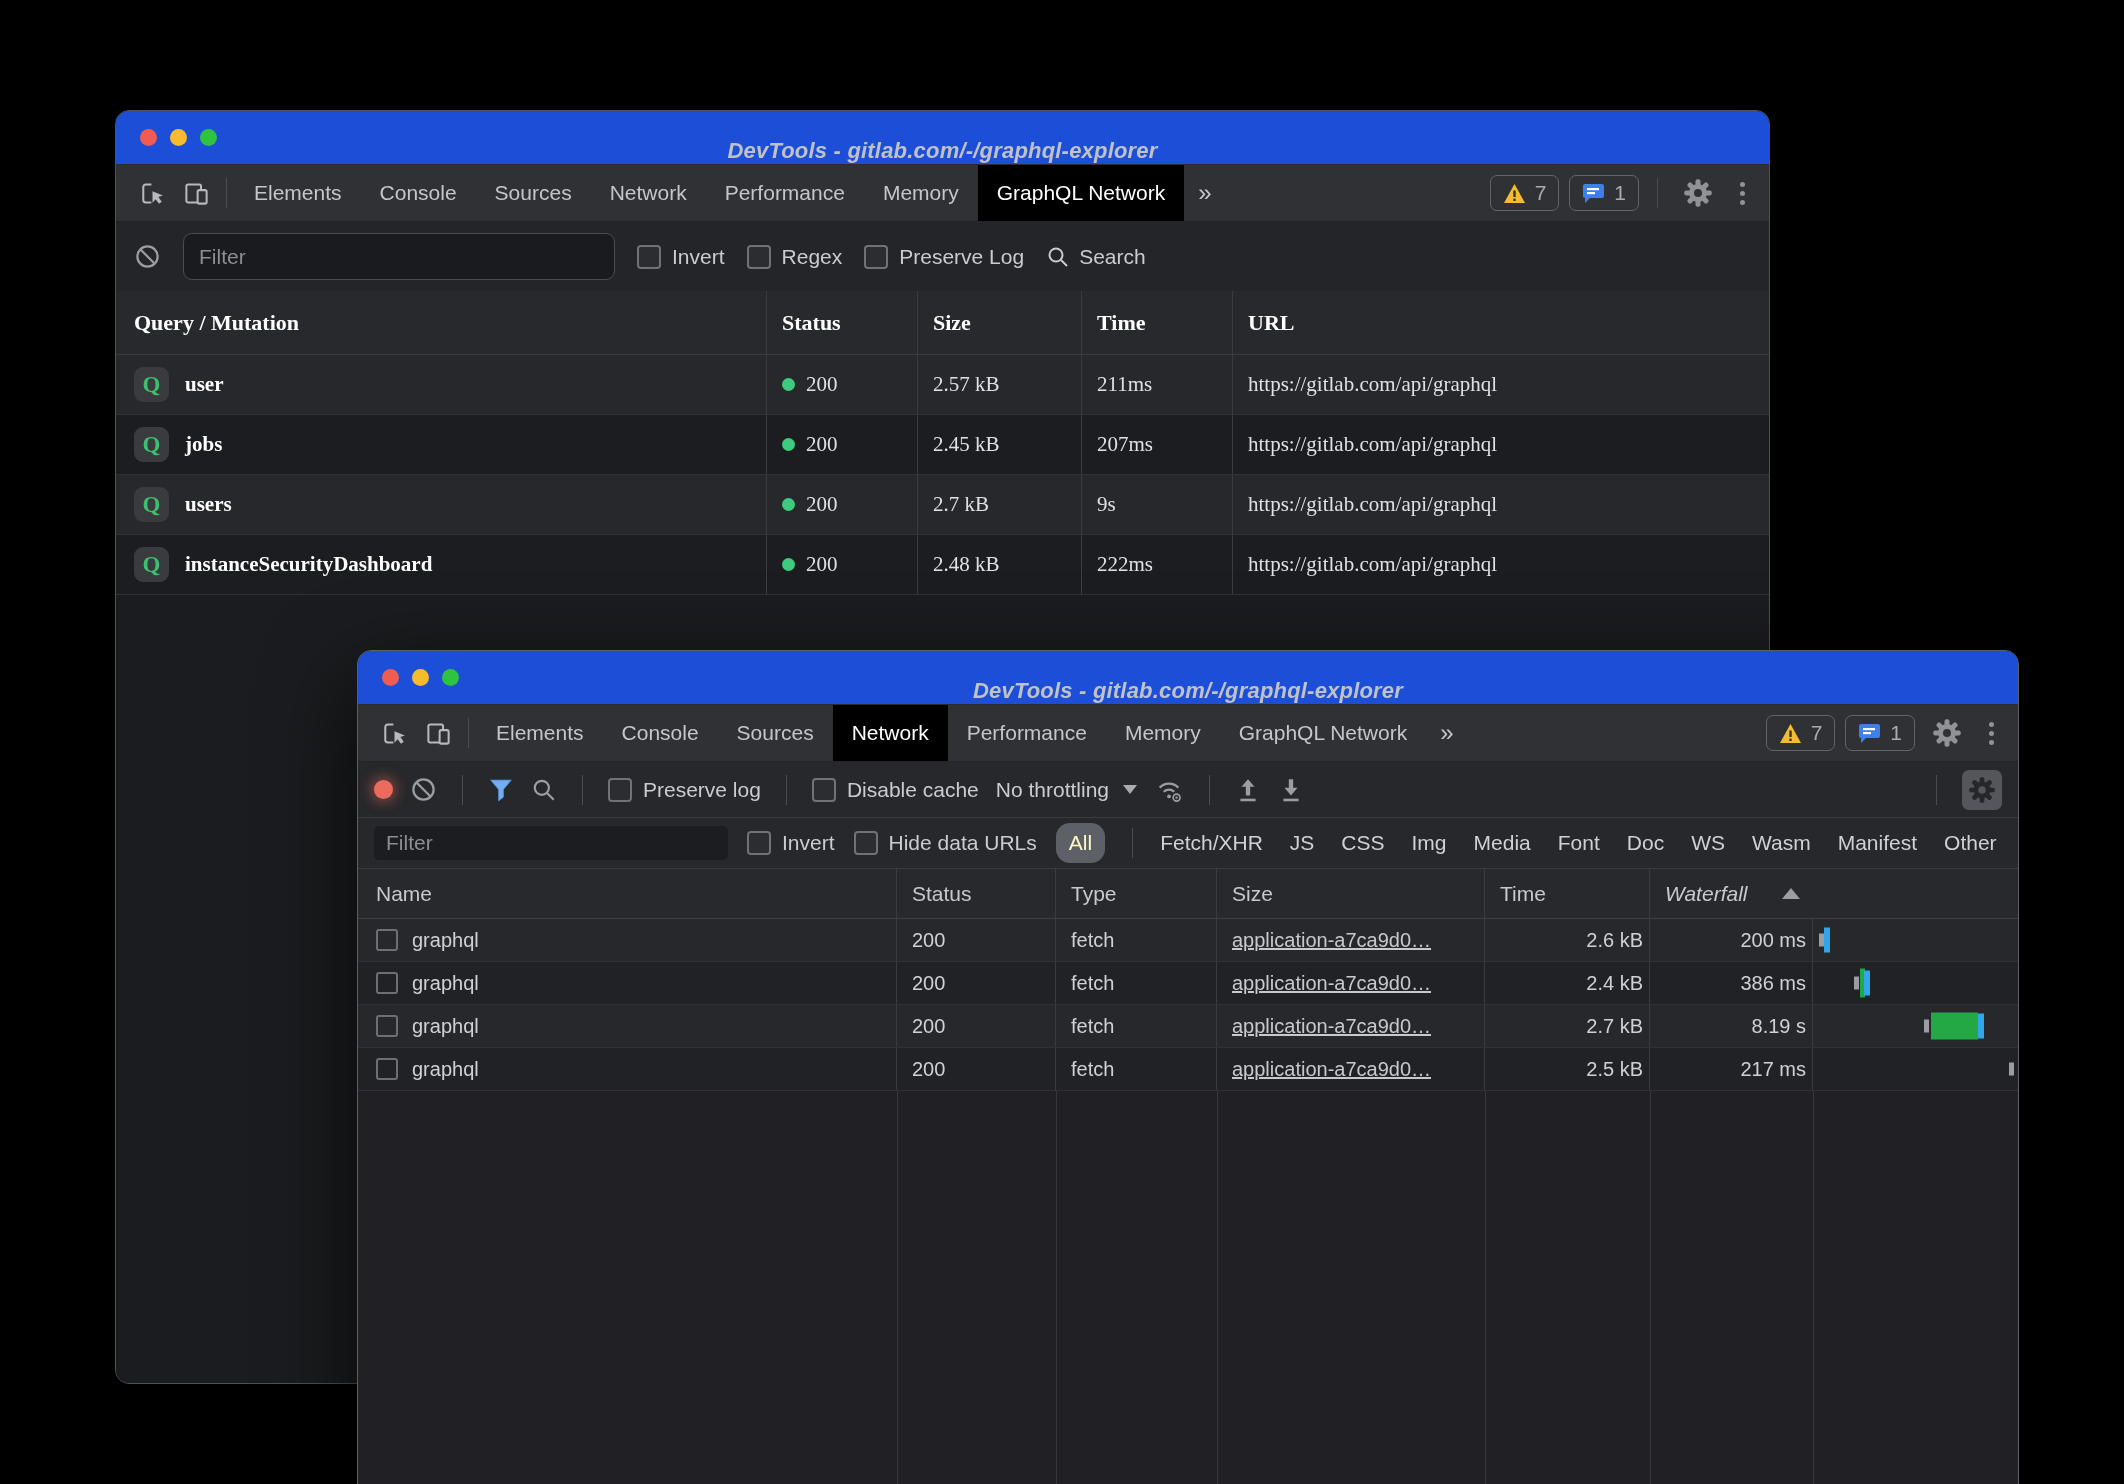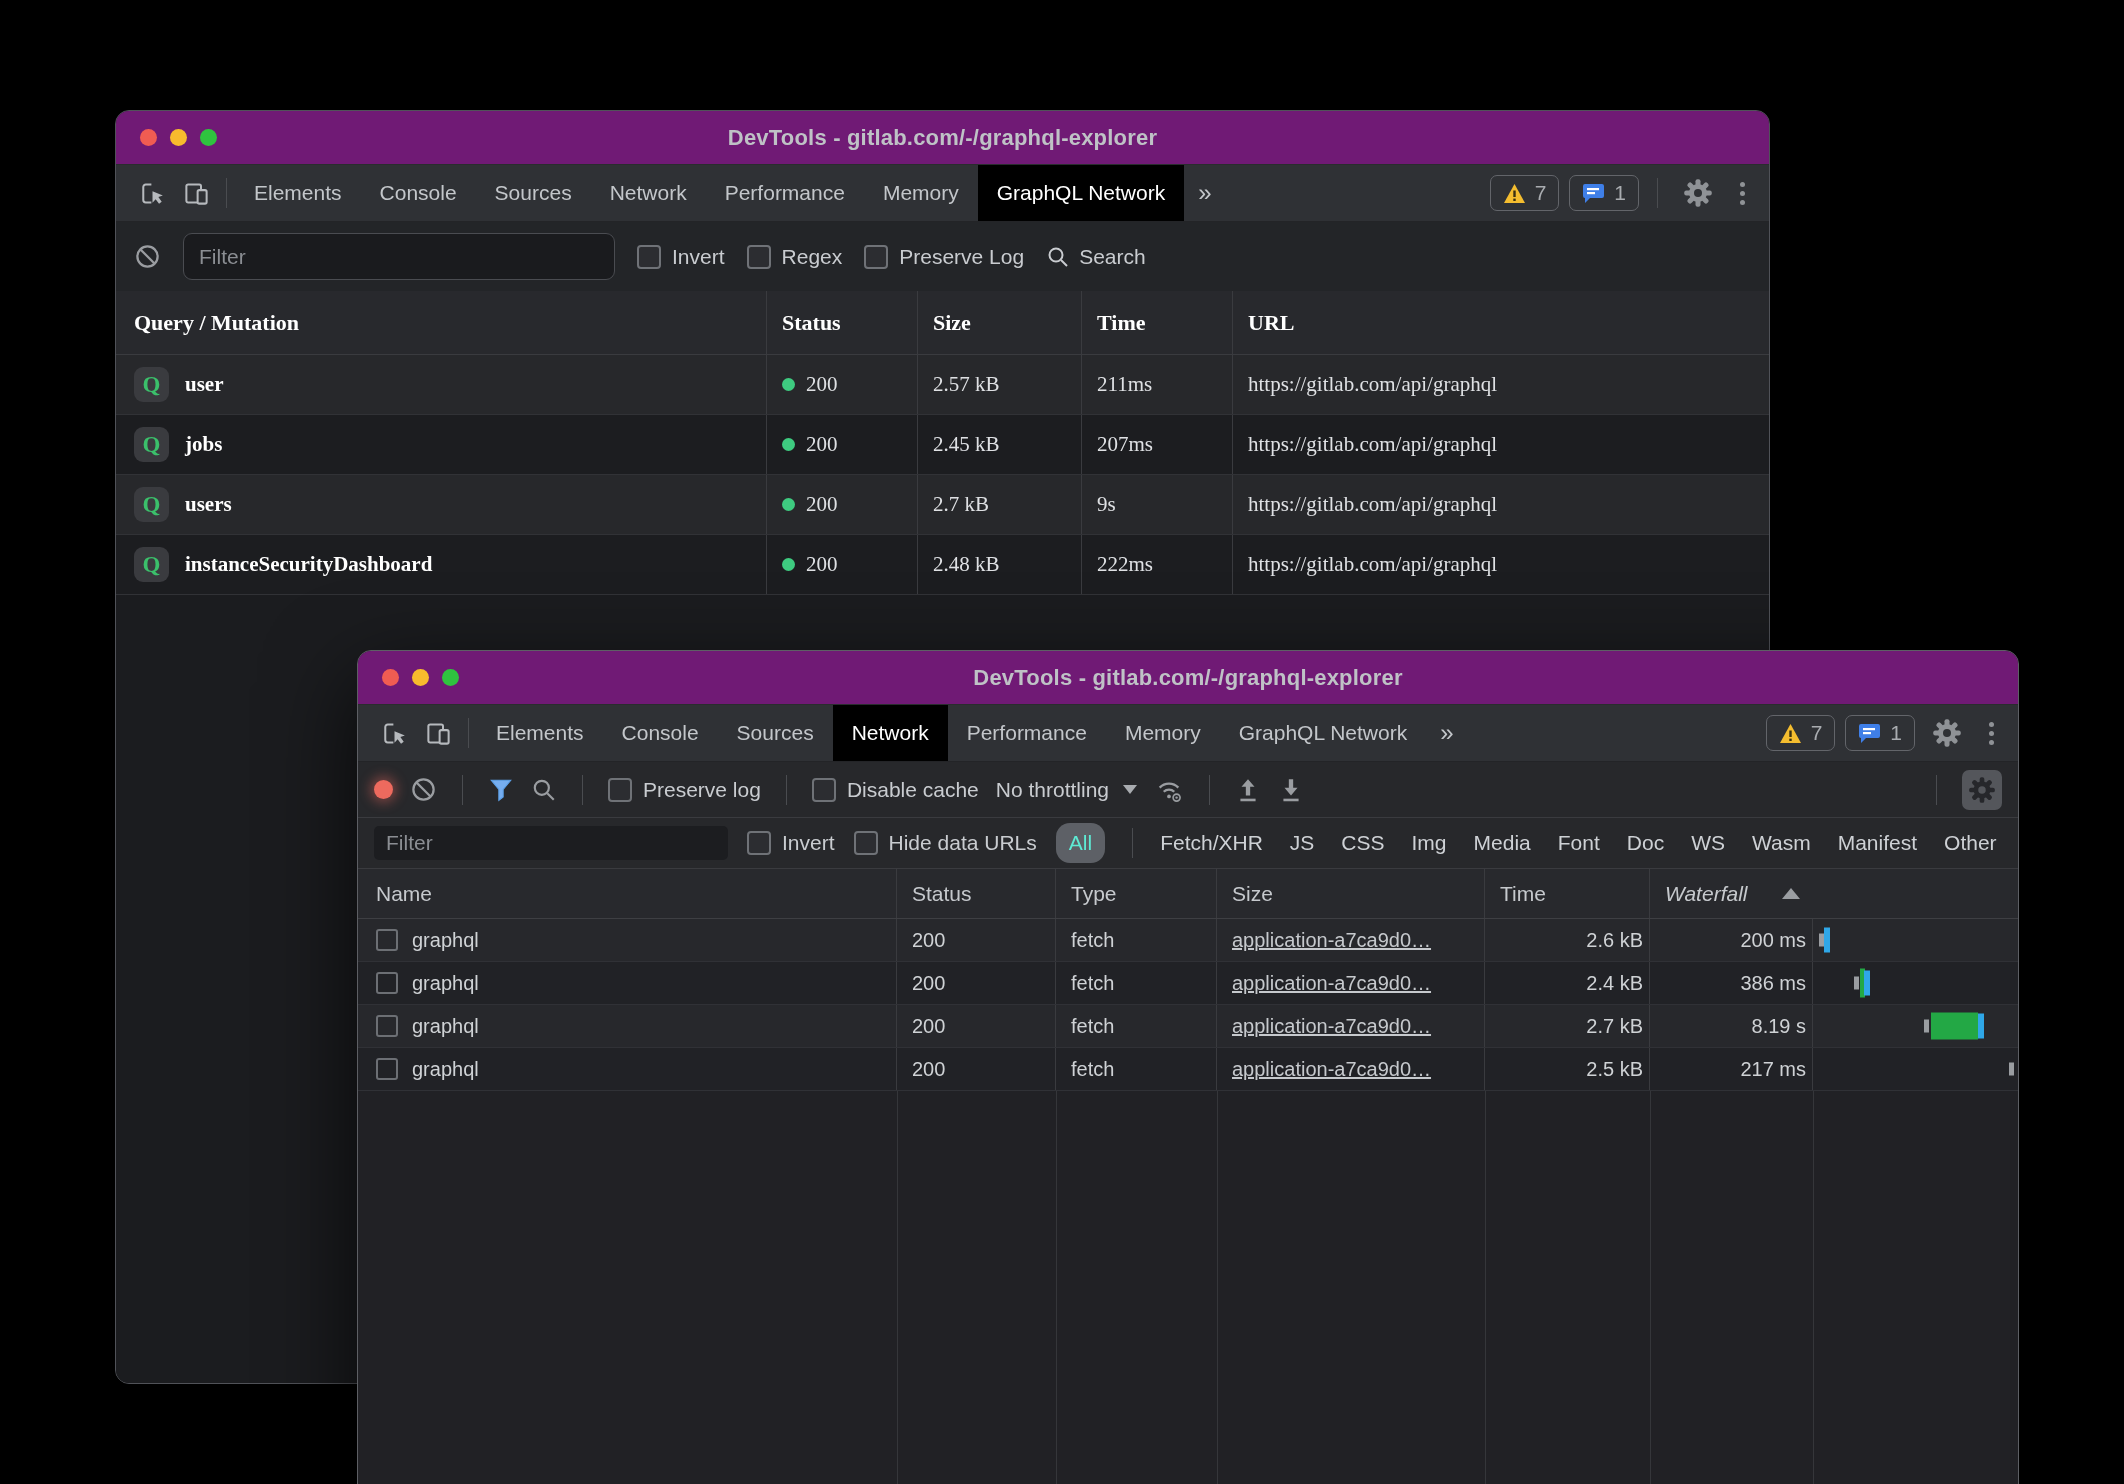--- a/index.html
+++ b/index.html
@@ -8,22 +8,22 @@
     background:#000;font-family:"Liberation Sans","DejaVu Sans",sans-serif;
     -webkit-font-smoothing:antialiased;
   }
   .window{position:absolute;border-radius:14px;overflow:hidden;display:flex;flex-direction:column;}
   .window.back{left:115px;top:110px;width:1653px;height:1272px;background:#1d1e21;
     border:1px solid #505258;box-shadow:0 20px 60px rgba(0,0,0,.6);}
   .window.front{left:357px;top:650px;width:1660px;height:900px;background:#222327;
     border:1px solid #5d5f64;box-shadow:0 30px 90px rgba(0,0,0,.75);z-index:5;}
 
   
-  .titlebar{height:53px;flex:0 0 53px;background:#701a75;position:relative;
-    display:flex;align-items:center;justify-content:center;border-bottom:1px solid #2a2c2f;}
+  .titlebar{height:53px;flex:0 0 53px;background:#1d4ed8;position:relative;
+    display:flex;align-items:flex-end;justify-content:center;border-bottom:1px solid #2a2c2f;font-style:italic;}
   .traffic{position:absolute;left:24px;top:0;height:100%;display:flex;align-items:center;gap:13px;}
   .tl{width:17px;height:17px;border-radius:50%;}
   .tl.red{background:#f05c52;} .tl.yellow{background:#f8bb2d;} .tl.green{background:#2fc33f;}
   .wtitle{color:#bfc2c6;font-size:22px;font-weight:bold;letter-spacing:.2px;}
 
   
   .tabbar{height:56px;flex:0 0 56px;background:#2f3135;display:flex;align-items:center;
     padding:0 14px 0 14px;border-bottom:1px solid #232427;}
   .tabbar .icon-btn{width:44px;height:44px;display:flex;align-items:center;justify-content:center;flex:0 0 auto;}
   .vdiv{width:1px;height:30px;background:#4a4c50;margin:0 8px;flex:0 0 auto;}
@@ -75,21 +75,21 @@
   .caret-down{width:0;height:0;border-left:7px solid transparent;border-right:7px solid transparent;
     border-top:9px solid #a9acb0;}
   .spacer{flex:1;}
   .gearbox{width:40px;height:40px;border-radius:7px;background:#54565b;display:flex;align-items:center;justify-content:center;}
 
   
   .nt-filterrow{height:50px;flex:0 0 50px;gap:19px;padding:0 16px;}
   .nt-input{width:330px;height:34px;background:#1c1d20;border:none;border-radius:5px;color:#e8eaed;
     font-size:21px;padding:0 12px;outline:none;font-family:inherit;}
   .nt-input::placeholder{color:#8b8e93;}
-  .pill{background:#5d6066;color:#5eead4;font-size:21px;border-radius:14px;padding:8px 13px;}
+  .pill{background:#5d6066;color:#fef9c3;font-size:21px;border-radius:14px;padding:8px 13px;}
   .chips{display:flex;align-items:center;gap:27px;color:#ced1d5;font-size:21px;white-space:nowrap;}
   .nt-cbrow{height:50px;flex:0 0 50px;gap:36px;padding:0 16px;}
 
   
   .nt-grid{display:grid;grid-template-columns:539px 159px 161px 268px 165px 163px 205px;}
   .nt-head{background:#28292d;border-bottom:1px solid #3e3f43;}
   .nt-head .cell{height:49px;display:flex;align-items:center;font-size:21px;color:#c6c9cd;font-weight:normal;}
   .nt-row .cell{height:42px;display:flex;align-items:center;font-size:20px;color:#cfd2d5;}
   .nt-row:nth-child(odd){background:#27282c;}
   .nt-row:nth-child(even){background:#212226;}

